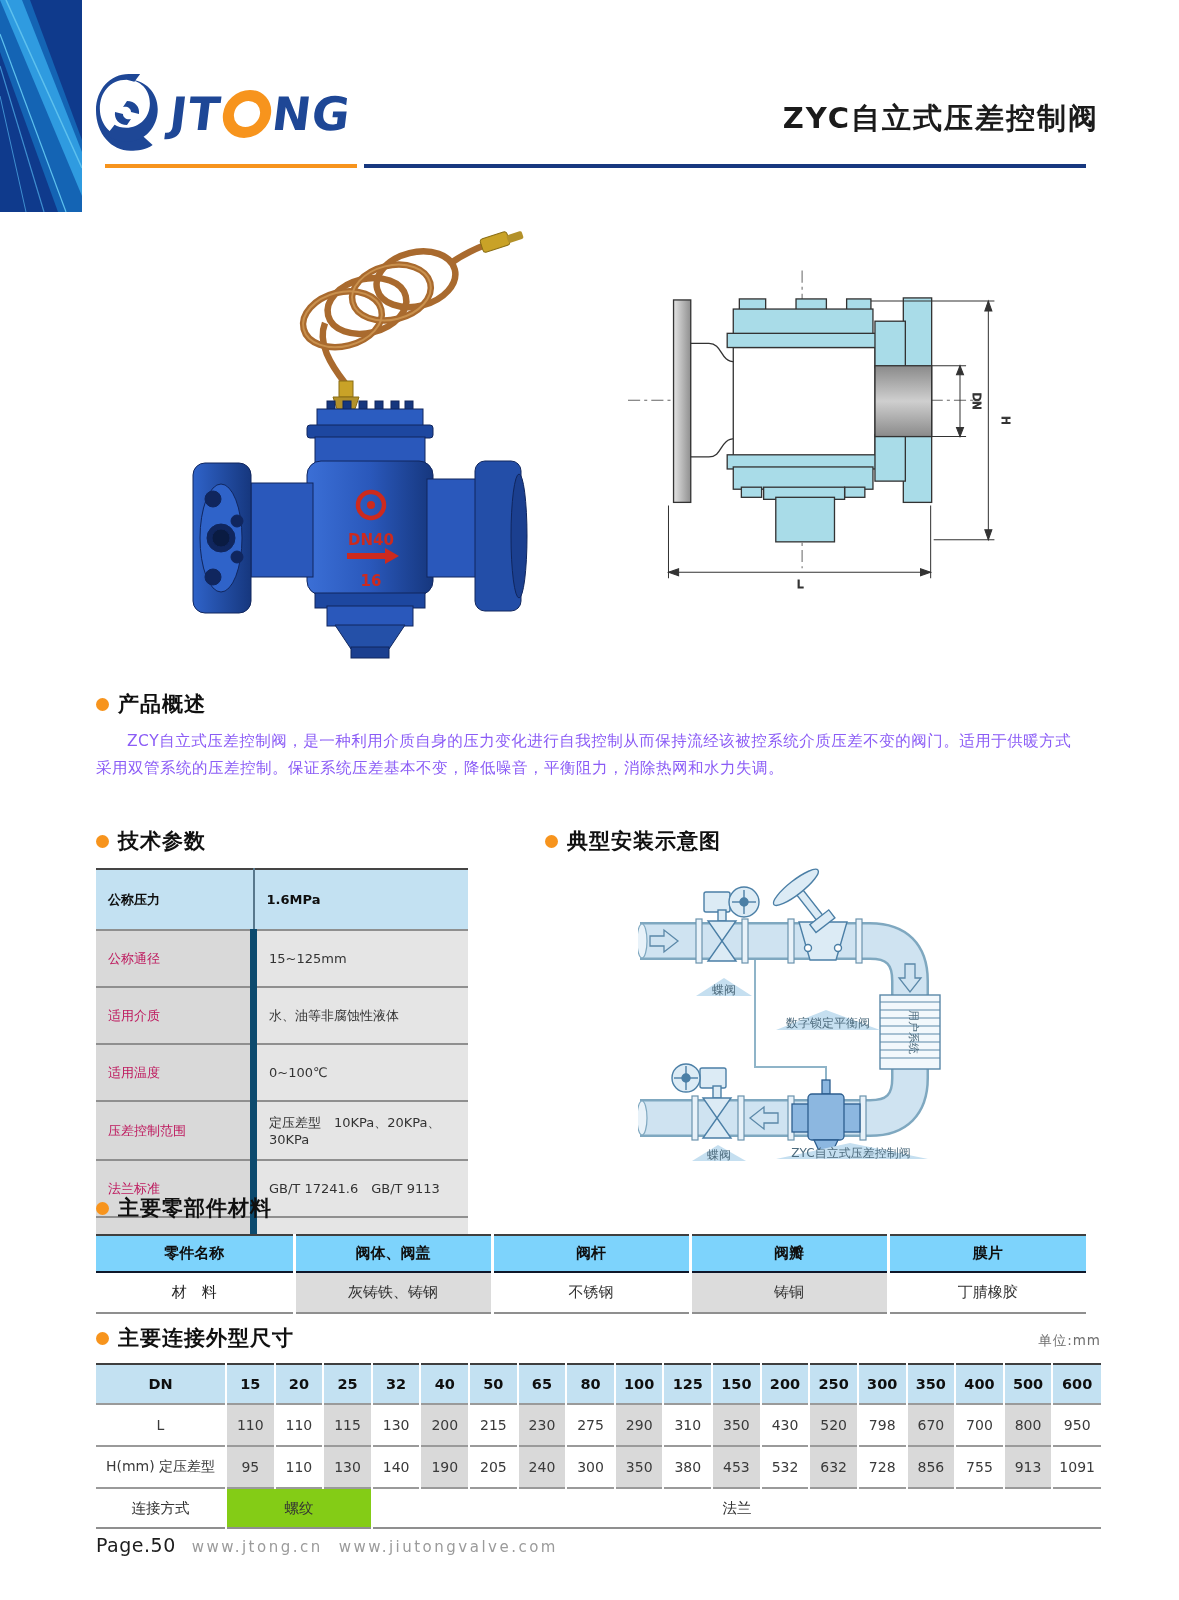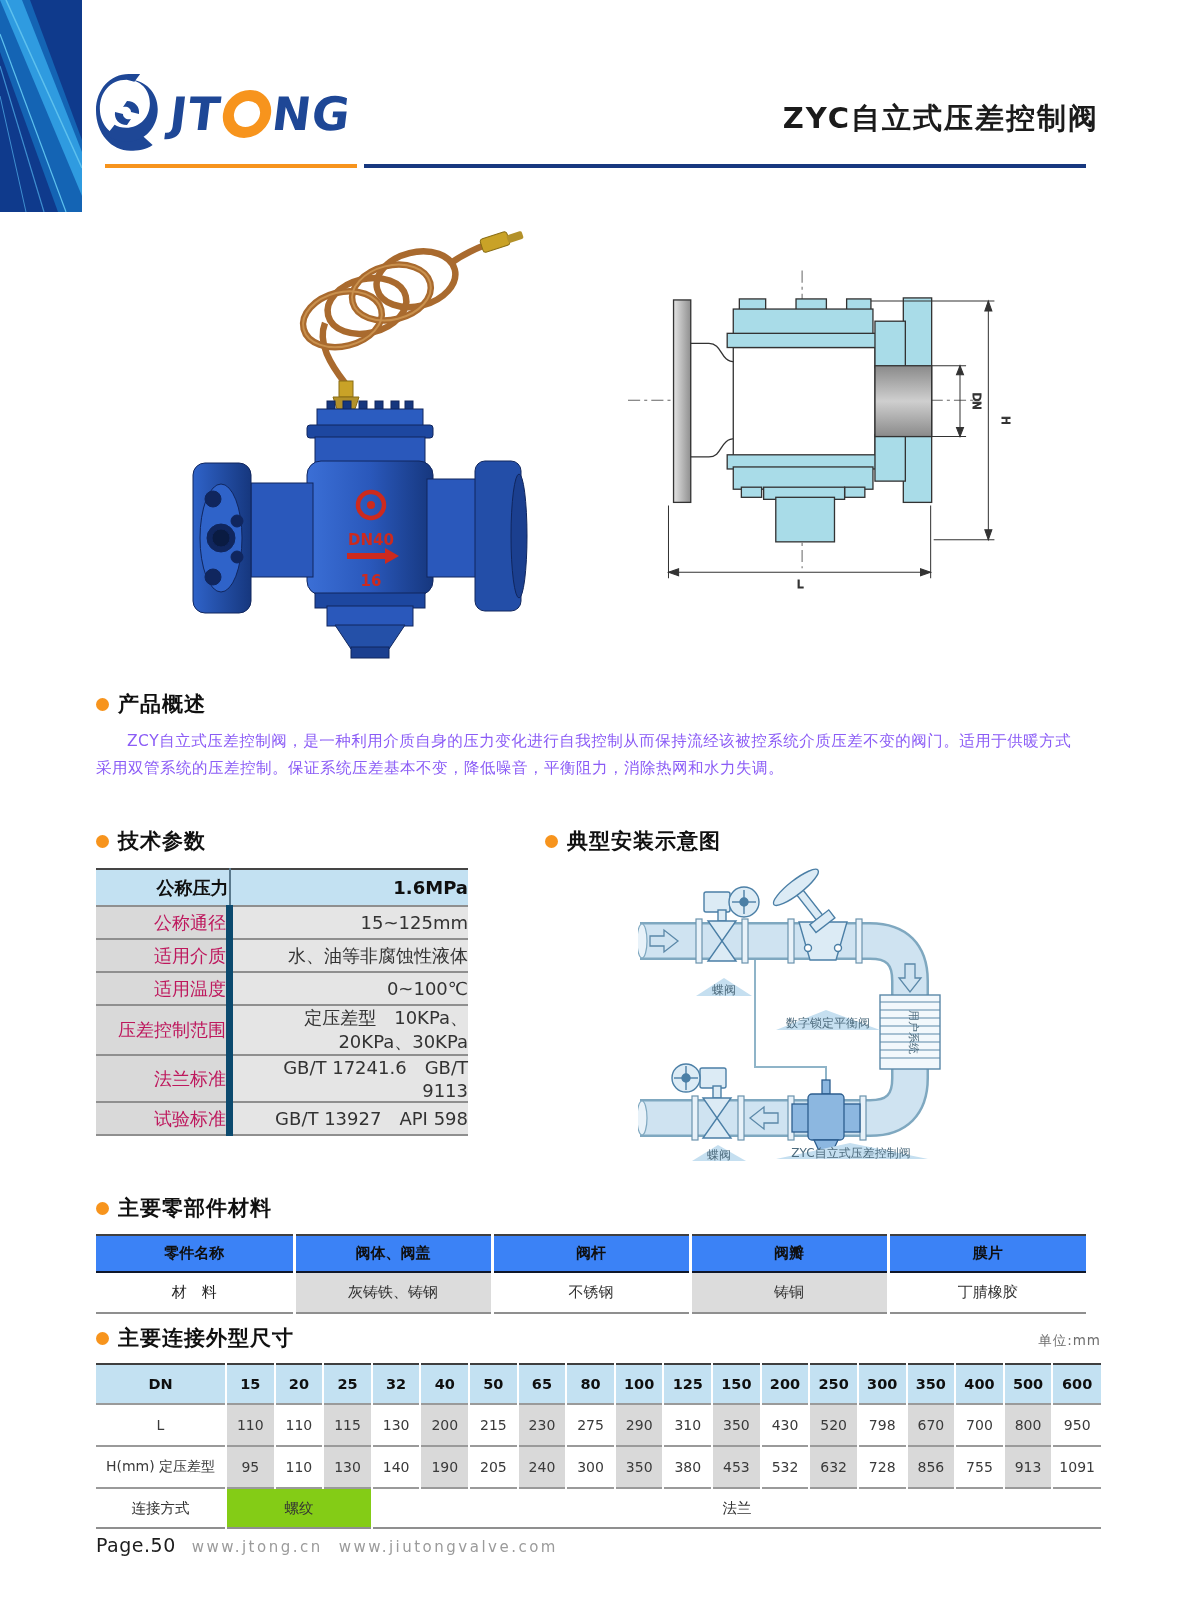--- a/index.html
+++ b/index.html
@@ -31,31 +31,31 @@
   .overview-text{margin:10px 0 0 0;font-size:15.5px;line-height:1.75;color:#8b5cf6;text-indent:2em;letter-spacing:.5px}
 
   .sec-tech{position:absolute;left:96px;top:827px;width:372px}
   .sec-install{position:absolute;left:545px;top:827px}
 
   
   .tech-table{border-collapse:collapse;width:372px;margin-top:13px;
               border-top:2px solid #454545;border-bottom:2px solid #8f8f8f}
   .tech-table tr{border-top:2px solid #8f8f8f}
   .tech-table tr:first-child{border-top:none}
-  .tech-table th,.tech-table td{font-size:18px;text-align:right;font-weight:normal;padding:0}
+  .tech-table th,.tech-table td{font-size:13px;text-align:left;font-weight:normal;padding:12px}
   .tech-table .lbl{width:130px;background:#d9d9d9;border-right:7px solid #0c4a6e;height:31px;color:#be185d}
   .tech-table .val{background:#e5e5e5;color:#333;height:31px}
   .tech-table tr.hd .lbl{background:#c3e1f2;border-right:2px solid #59788c;font-weight:bold;height:35px;color:#0f0f0f}
   .tech-table tr.hd .val{background:#c3e1f2;font-weight:bold;color:#0f0f0f}
 
   
   .sec-materials{position:absolute;left:96px;top:1194px;width:990px}
   .mat-table{width:990px;table-layout:fixed;border-collapse:collapse;margin-top:12px;
              border-top:2px solid #3f3f3f;border-bottom:2px solid #8f8f8f}
-  .mat-table th{background:#3b82f6;height:33px;font-size:15px;color:#0f0f0f;border-left:3px solid #fff}
+  .mat-table th{background:#7dd3fc;height:33px;font-size:15px;color:#0f0f0f;border-left:3px solid #fff}
   .mat-table th:first-child{border-left:none}
   .mat-table tr.data{border-top:2px solid #0f172a}
   .mat-table tr.data th{background:#fff;font-weight:normal;color:#222}
   .mat-table tr.data td{height:37px;text-align:center;font-size:15px;color:#333;border-left:3px solid #fff}
   .mat-table tr.data td:nth-child(even){background:#dcdcdc}
 
   
   .sec-dims{position:absolute;left:96px;top:1324px;width:1005px}
   .unit{position:absolute;right:0;top:8px;font-size:13.5px;color:#6e6e6e;letter-spacing:1px}
   .dims-table{width:1005px;table-layout:fixed;border-collapse:collapse;margin-top:11px;

